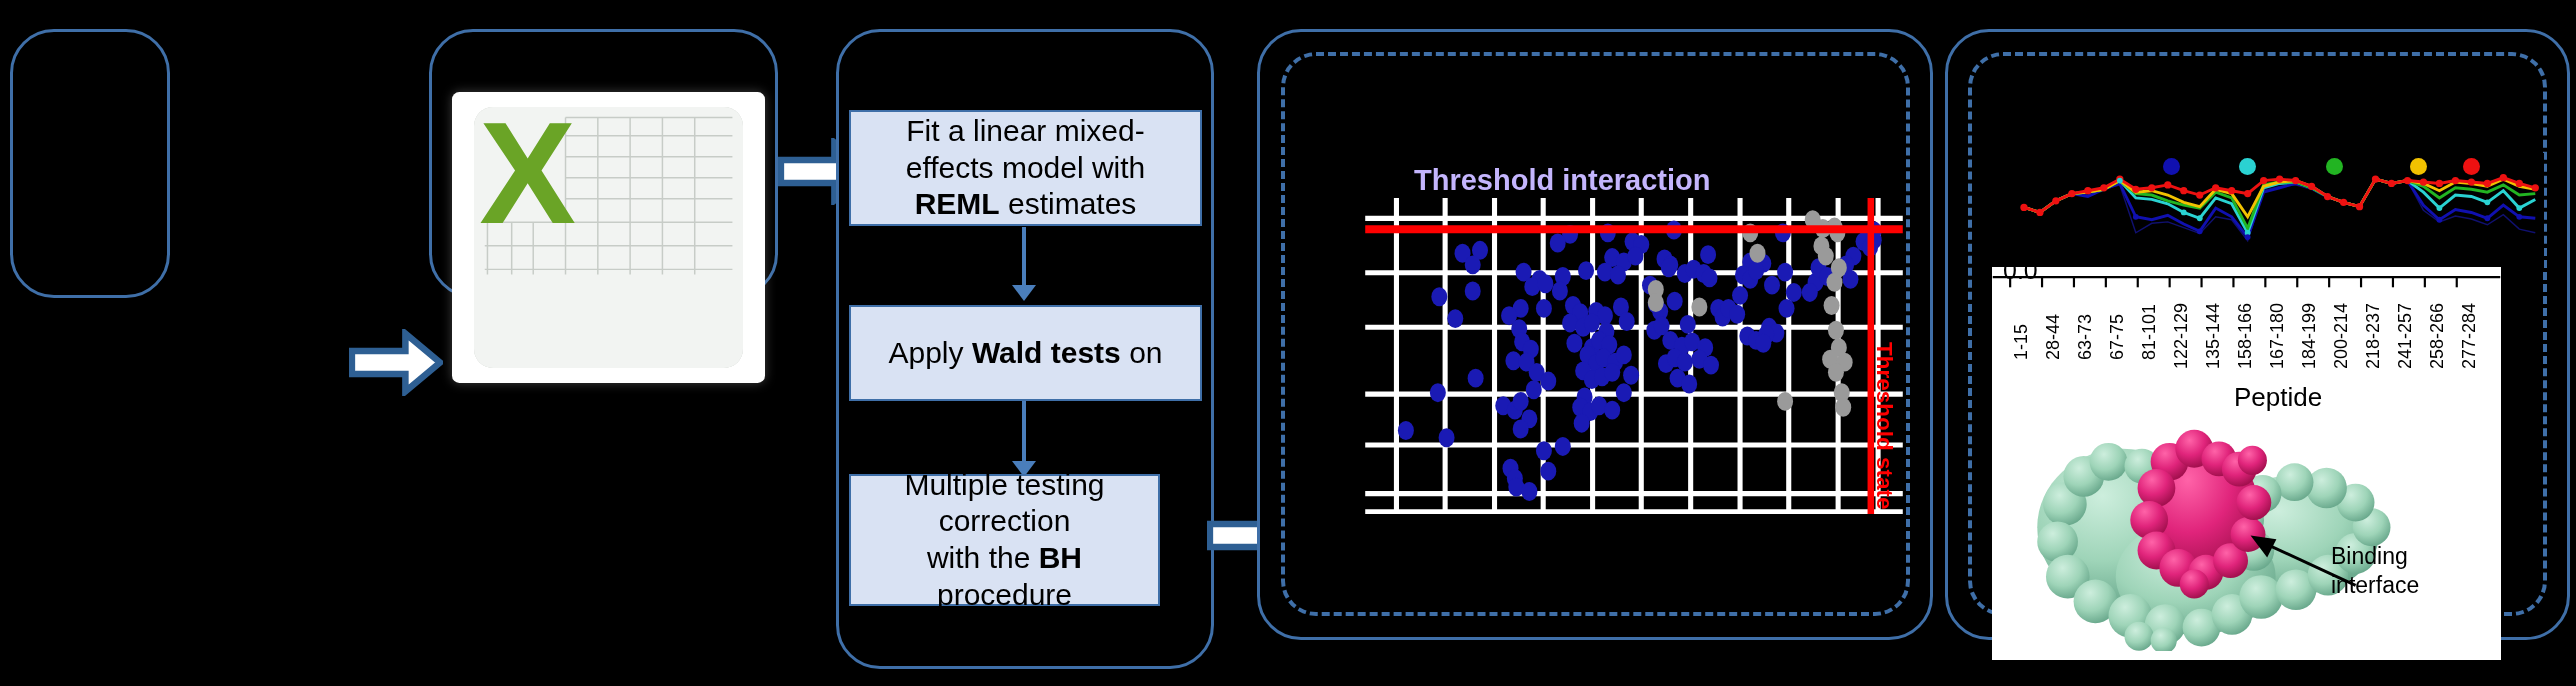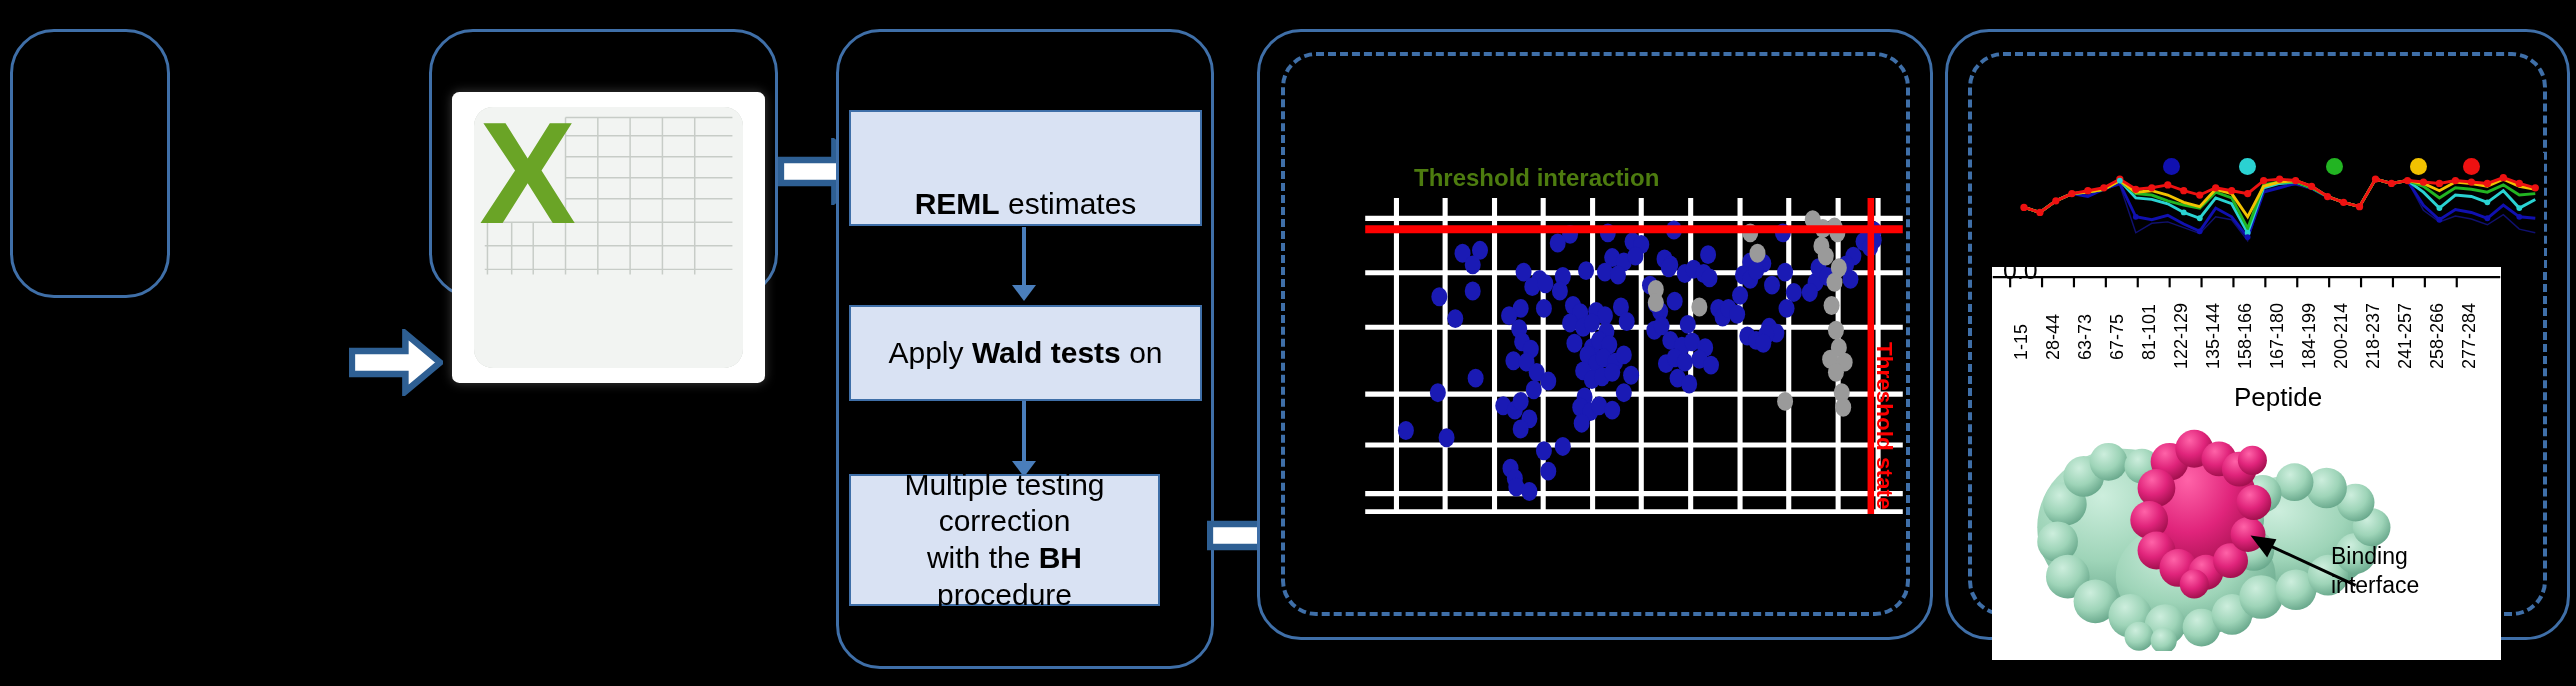--- a/index.html
+++ b/index.html
@@ -34,21 +34,21 @@
         box-sizing:border-box;display:flex;align-items:center;justify-content:center;
         text-align:center;color:#000;font-size:30px;line-height:1.22;padding:4.4px 7.3px;}
   .pbox b{font-weight:bold;}
 
   .vconn{position:absolute;background:#4a7ebb;width:3.6px;}
   .vtri{position:absolute;width:0;height:0;border-left:12.4px solid transparent;
         border-right:12.4px solid transparent;border-top:16px solid #4a7ebb;}
 
   
   .plot{position:absolute;background:#000;}
-  .plot-title{position:absolute;color:#4d7c0f;font-weight:bold;font-size:24px;
+  .plot-title{position:absolute;color:#c4b5fd;font-weight:bold;font-size:29px;
               white-space:nowrap;}
   .vlabel{position:absolute;color:#ff0000;font-weight:bold;font-size:22.5px;
           white-space:nowrap;transform:rotate(90deg);transform-origin:left top;}
 
   
   .pepchart{position:absolute;background:#000;}
   .whitebox{position:absolute;background:#fff;overflow:hidden;}
   .xtick{position:absolute;color:#000;font-size:18px;white-space:nowrap;
          transform:rotate(-90deg);transform-origin:left top;
          font-family:"Liberation Sans",sans-serif;}
@@ -100,22 +100,22 @@
 <div class="arrow" style="left:778px;top:138px;width:94px;height:67px;">
   <svg width="94" height="67" viewBox="0 0 130 92">
     <path d="M4,30 L78,30 L78,6 L126,46 L78,86 L78,62 L4,62 Z" fill="#ffffff" stroke="#2e5f93" stroke-width="9" stroke-linejoin="miter"></path>
   </svg>
 </div>
 
 <div class="panel" style="left:836px;top:29px;width:378px;height:640px;"></div>
 
 <div class="pbox" style="left:849px;top:110px;width:353px;height:116px;">
   <div>
-    <br>
-    <br>
+    <span>Fit a linear mixed-</span><br>
+    <span>effects model with</span><br>
     <b>REML</b><span> estimates</span>
   </div>
 </div>
 
 <div class="vconn" style="left:1022px;top:227px;height:60px;"></div>
 <div class="vtri" style="left:1012px;top:285px;"></div>
 
 <div class="pbox" style="left:849px;top:305px;width:353px;height:96px;">
   <div>
     <span>Apply </span><b>Wald tests</b><span> on</span><br>

